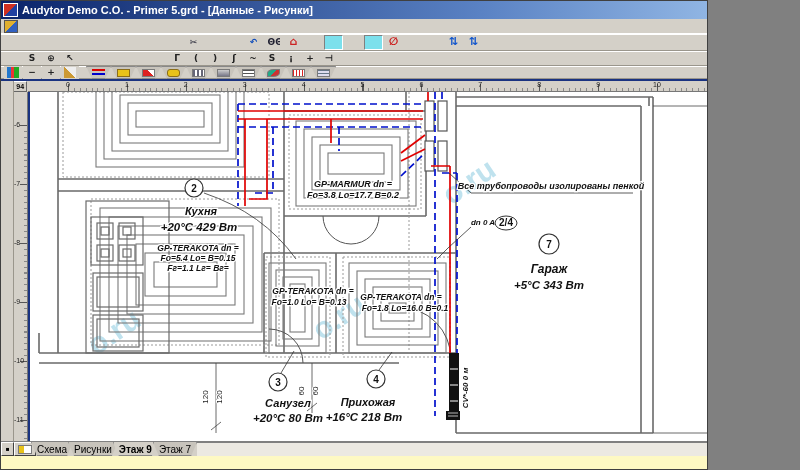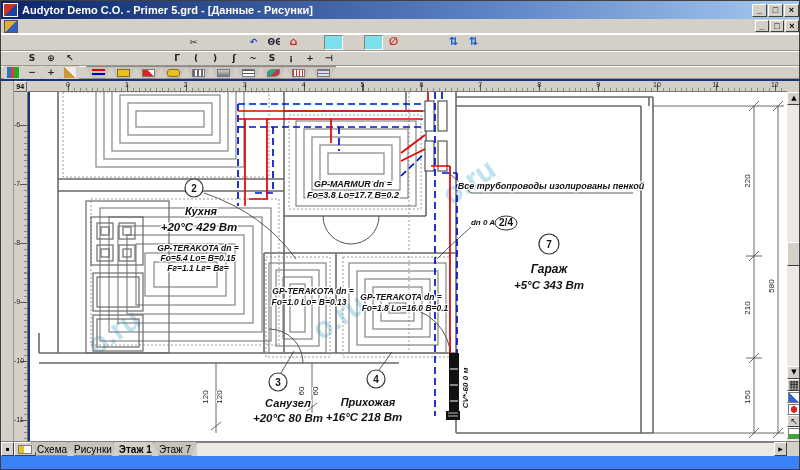--- a/index.html
+++ b/index.html
@@ -1,17 +1,17 @@
 <!DOCTYPE html>
 <html><head>
 <meta charset="utf-8">
 <style>
   html,body{margin:0;padding:0}
   body{font-family:"Liberation Sans",sans-serif;background:#808080}
-  .win{position:relative;width:800px;height:470px;background:#3b82f6;overflow:hidden;
+  .win{position:relative;width:708px;height:470px;background:#fef9c3;overflow:hidden;
        font-size:11px;color:#000;box-sizing:border-box;border:1px solid #404040}
   .abs{position:absolute;box-sizing:border-box}
 
   
   .titlebar{left:0;top:0;width:800px;height:18px;background:linear-gradient(90deg,#0a246a,#5a82c4 60%,#a6caf0);
             display:flex;align-items:center;padding:0 2px;color:#fff;font-weight:bold}
   .appicon{width:13px;height:12px;margin-right:4px;background:linear-gradient(135deg,#d03020 50%,#2040a0 50%);border:1px solid #fff}
   .wbtns{margin-left:auto;display:flex;gap:1px}
   .wbtn{width:15px;height:13px;background:#d4d0c8;border:1px solid;border-color:#fff #404040 #404040 #fff;
         color:#000;font:bold 9px/11px "Liberation Sans",sans-serif;text-align:center;padding:0}
@@ -598,21 +598,21 @@
   </div>
 
   <div class="abs tabsrow">
     <button class="tinybtn">▪</button>
     <button class="picbtn">
         <span class="ic"></span>
       </button>
     <span style="display:flex">
         <button class="stab">Схема</button>
         <button class="stab">Рисунки</button>
-        <button class="stab active">Этаж 1</button>
+        <button class="stab active">Этаж 9</button>
         <button class="stab">Этаж 7</button>
       </span>
     <span class="trackfill"></span>
     <button class="hright">▶</button>
     <span class="corner"></span>
   </div>
 
 </div>
 
 </body></html>

